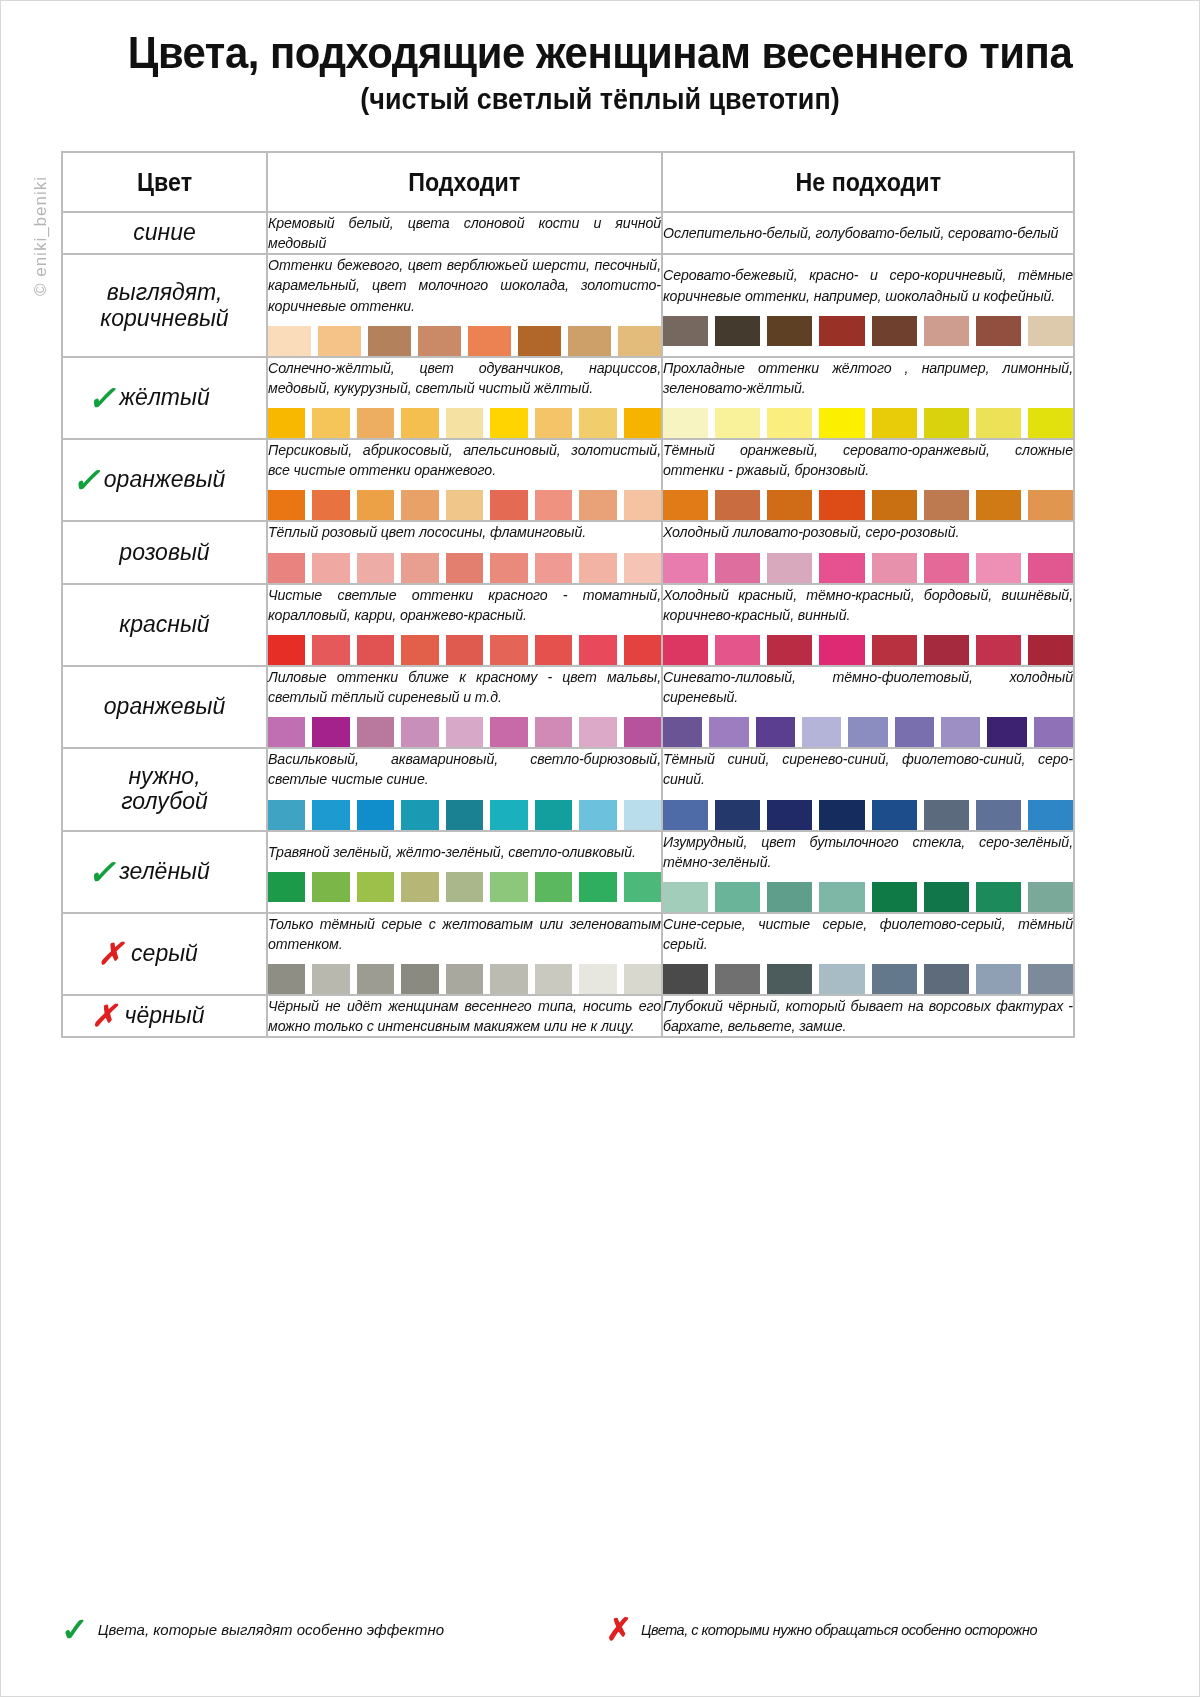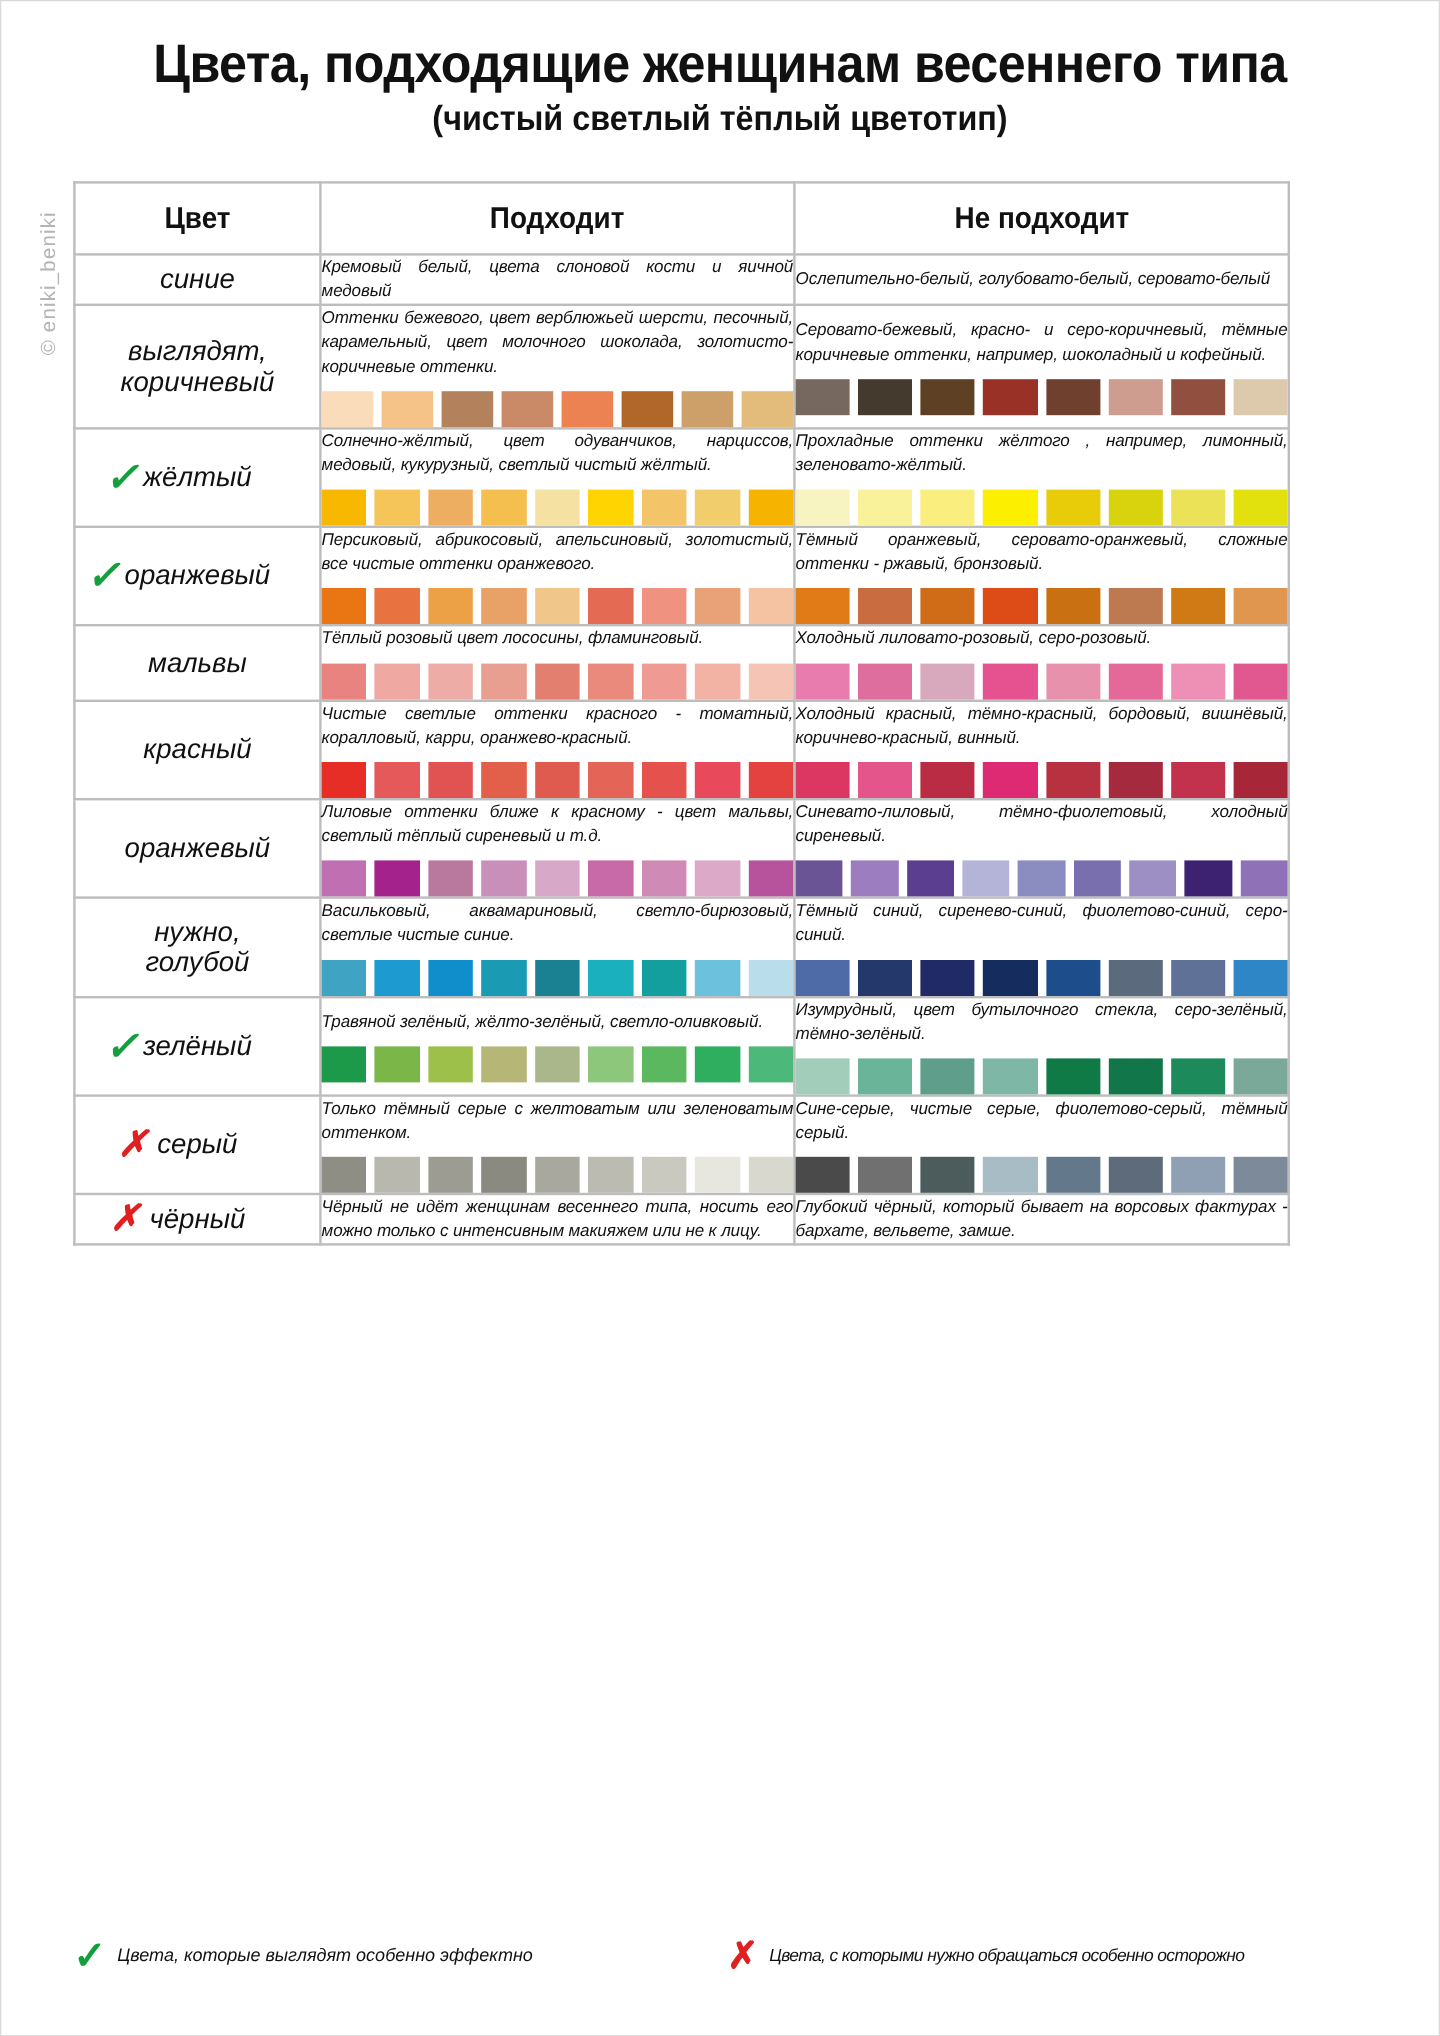--- a/index.html
+++ b/index.html
@@ -294,21 +294,21 @@
                 <div class="sw" style="background: rgb(221, 75, 22);"></div>
                 <div class="sw" style="background: rgb(201, 113, 18);"></div>
                 <div class="sw" style="background: rgb(189, 122, 81);"></div>
                 <div class="sw" style="background: rgb(207, 122, 21);"></div>
                 <div class="sw" style="background: rgb(224, 150, 78);"></div>
               </div>
             </div>
           </td>
         </tr>
         <tr>
-          <td class="cell-name"><span class="name-inner">мальвы</span></td>
+          <td class="cell-name"><span class="name-inner">розовый</span></td>
           <td class="cell-desc">
             <div class="rowbox">
               <div class="desc">Тёплый розовый цвет лососины, фламинговый.</div>
               <div class="swatches">
                 <div class="sw" style="background: rgb(232, 131, 127);"></div>
                 <div class="sw" style="background: rgb(240, 169, 162);"></div>
                 <div class="sw" style="background: rgb(237, 173, 166);"></div>
                 <div class="sw" style="background: rgb(232, 159, 143);"></div>
                 <div class="sw" style="background: rgb(226, 127, 110);"></div>
                 <div class="sw" style="background: rgb(233, 138, 124);"></div>

